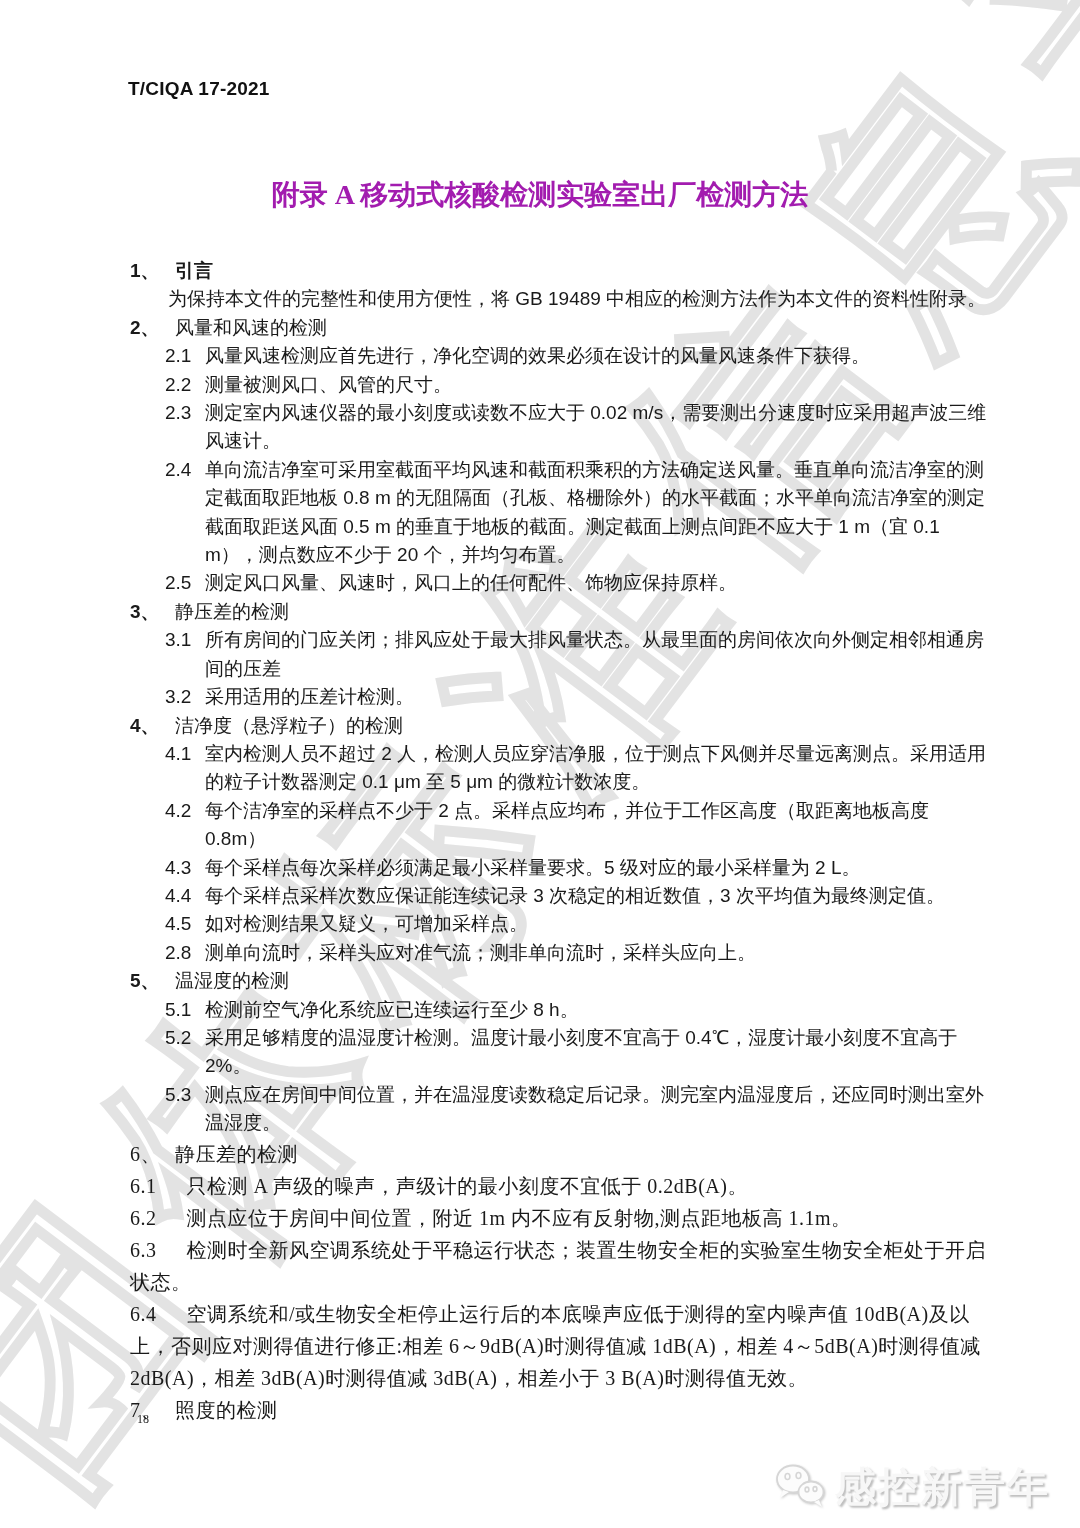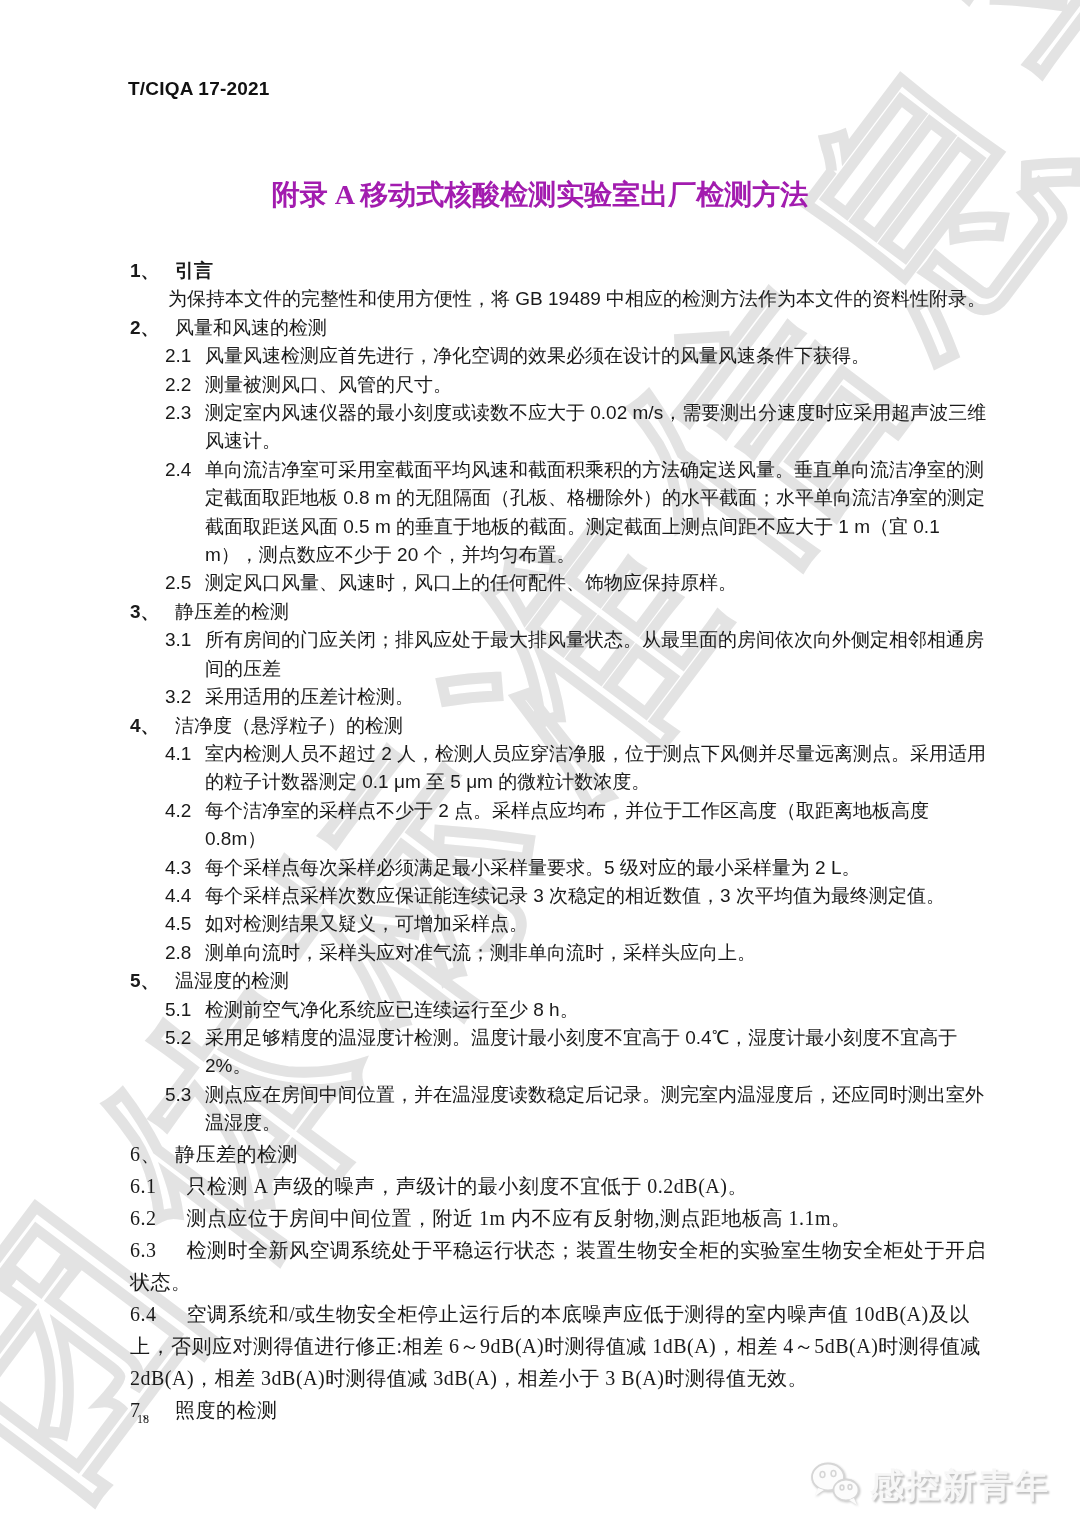--- a/index.html
+++ b/index.html
@@ -35,21 +35,21 @@
   .sec.serif{font-family:"Liberation Serif",serif;}
   .sec.serif .sec-head{line-height:32px;font-size:20px;letter-spacing:.5px;}
   .sec.serif .sec-head .snum{font-weight:normal;}
   .sec.serif .item{padding-left:0;line-height:32px;font-size:20px;letter-spacing:.5px;}
   .sec.serif .item .num{position:static;font-weight:normal;margin-right:30px;}
   
   .page-num{position:absolute;left:137px;top:1412px;z-index:2;font-size:12px;font-family:"Liberation Serif",serif;color:#222;}
   .footer-brand{position:absolute;right:30px;top:1460px;z-index:2;display:flex;align-items:center;gap:8px;}
   .wechat-icon{filter:drop-shadow(1.5px 1.5px 1px #c9c9c9);}
   .brand-text{
-    font-size:34px;font-weight:bold;letter-spacing:2px;color:#f7f7f7;
+    font-size:41px;font-weight:bold;letter-spacing:2px;color:#f7f7f7;
     text-shadow:2px 2px 2px #bfbfbf,-1px -1px 0 #ffffff;
     text-align:right;
   }
 </style>
 </head>
 <body>
 
 <div class="page">
 
   <div class="watermark">全国团体标准信息平台</div>

